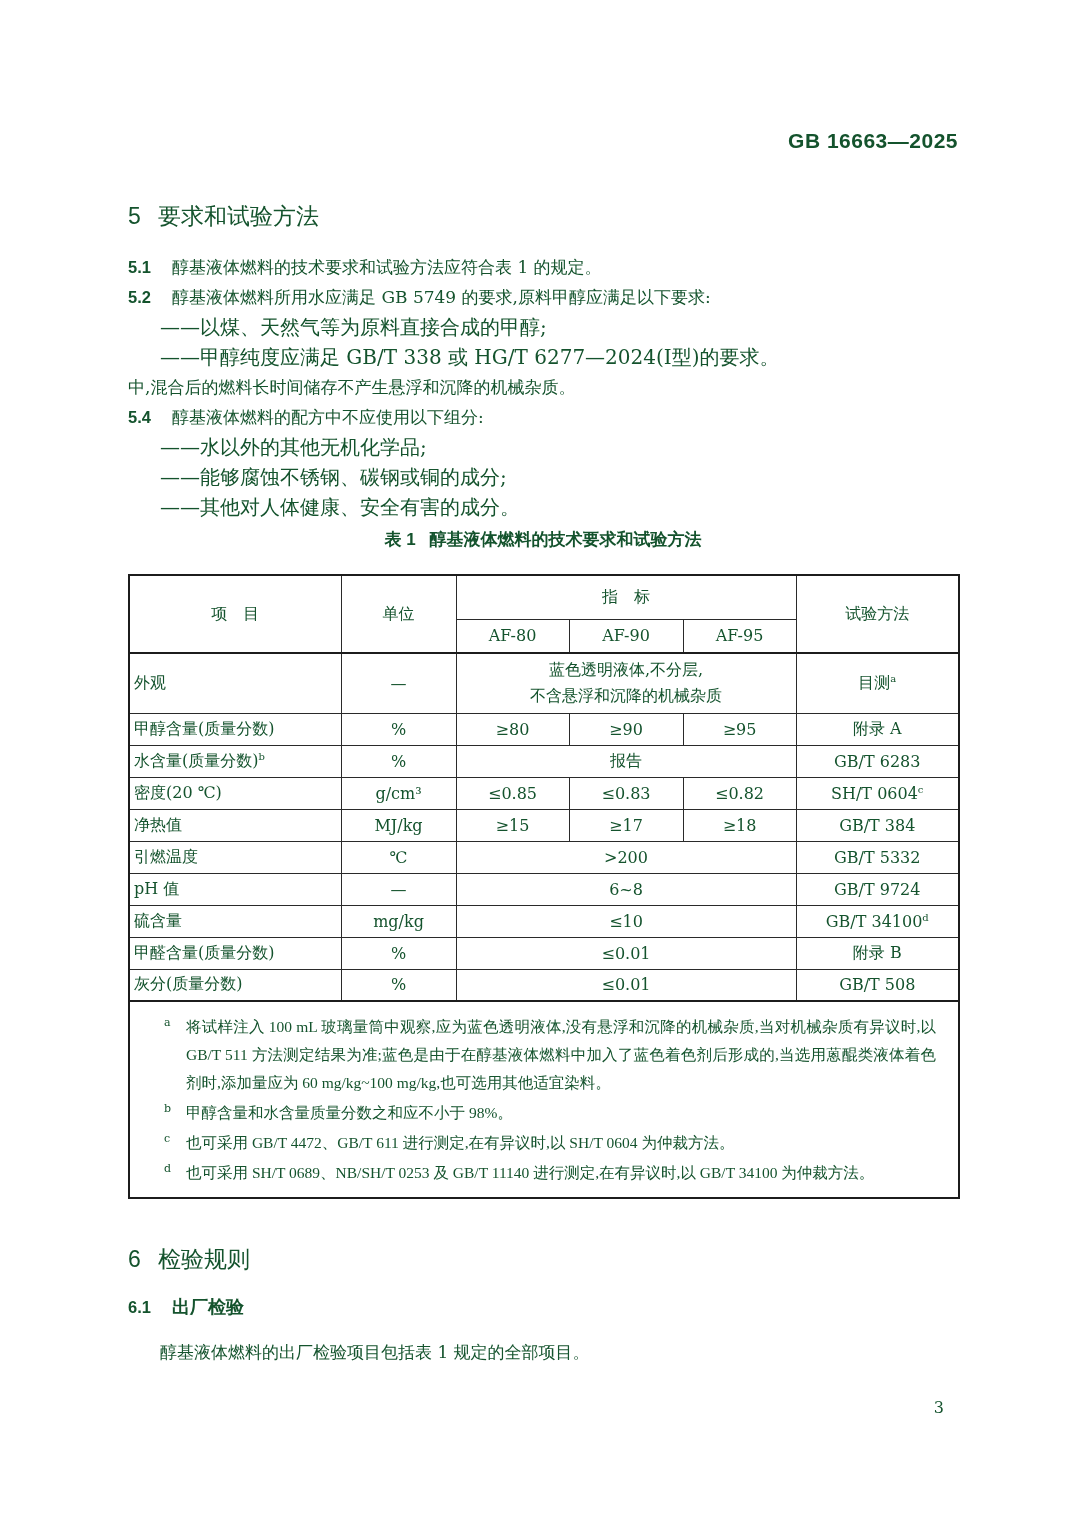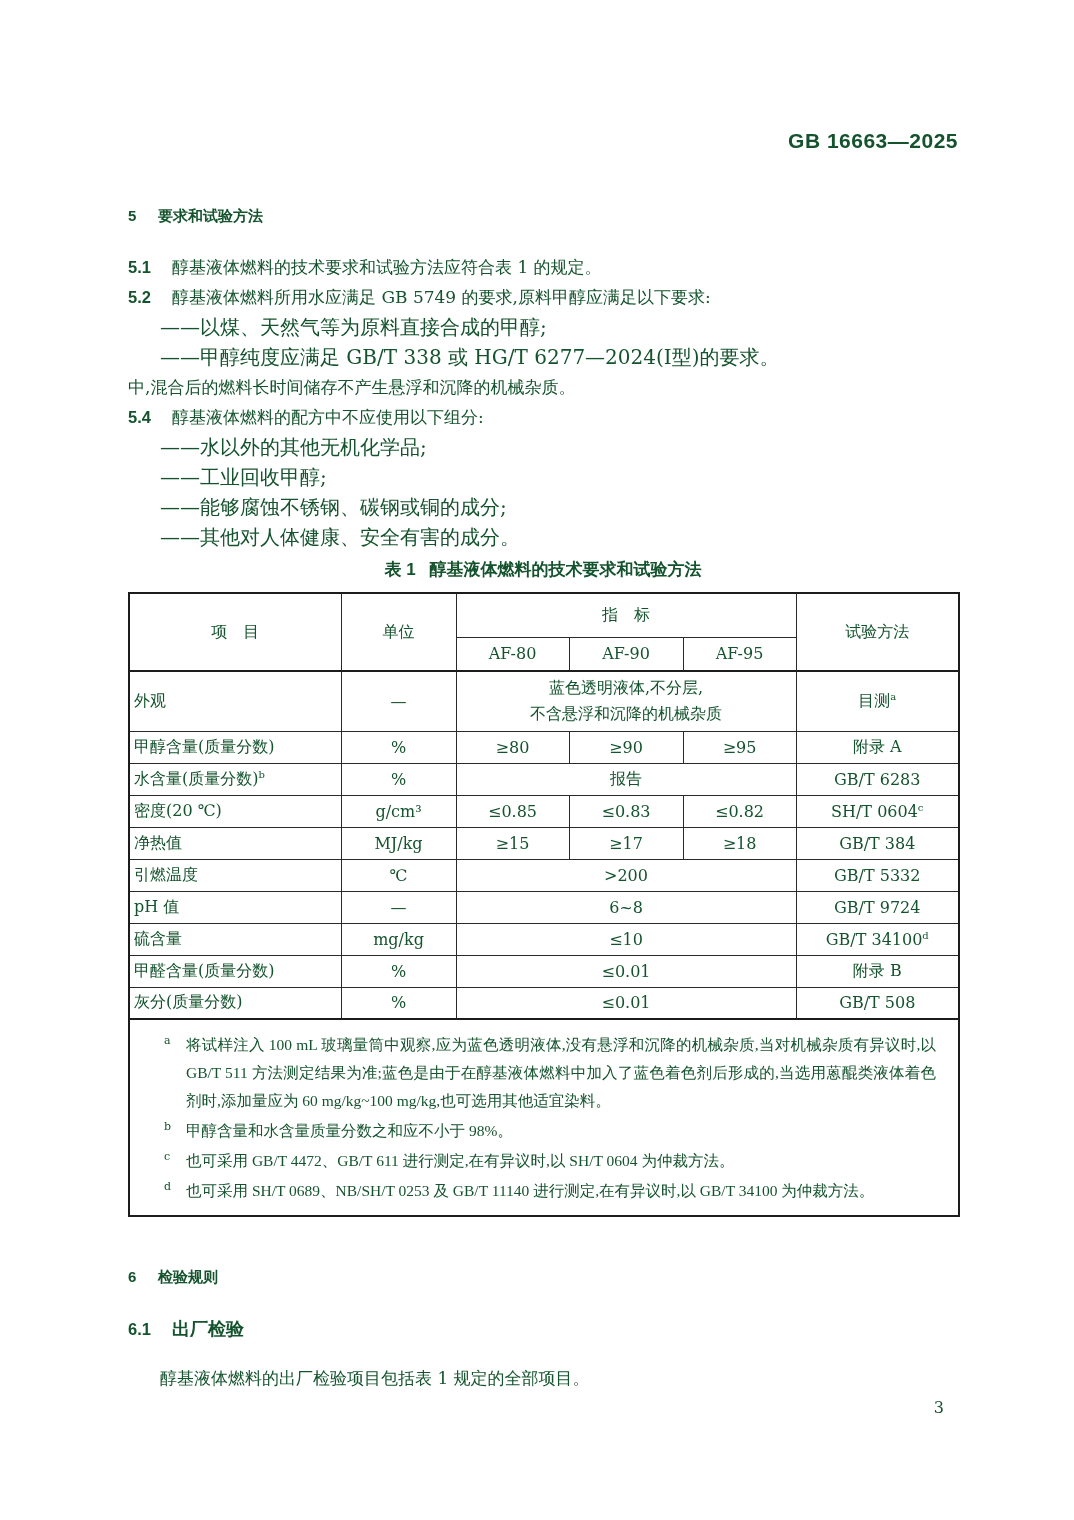--- a/index.html
+++ b/index.html
@@ -20,32 +20,32 @@
     font-family: "Liberation Sans", "DejaVu Sans", sans-serif;
     font-weight: 700;
     font-size: 21px;
     line-height: 26px;
     letter-spacing: 0.5px;
   }
 
   .h-main {
     margin-top: 50px;
     font-family: "Liberation Sans", "DejaVu Sans", sans-serif;
-    font-weight: 700;
-    font-size: 15px;
+    font-weight: 400;
+    font-size: 23px;
     line-height: 24px;
   }
   .h-main .hnum { display: inline-block; min-width: 30px; }
 
   .h-sub {
     margin-top: 26px;
     font-family: "Liberation Sans", "DejaVu Sans", sans-serif;
     font-weight: 700;
     font-size: 18px;
-    line-height: 28px;
+    line-height: 20px;
   }
   .h-sub .cnum { display: inline-block; min-width: 44px; }
 
   .para { font-size: 17px; line-height: 30px; margin: 0; }
   .para.first { margin-top: 24px; }
   .cnum {
     display: inline-block;
     min-width: 44px;
     font-family: "Liberation Sans", "DejaVu Sans", sans-serif;
     font-weight: 700;
@@ -58,21 +58,21 @@
     margin-top: 6px;
     text-align: center;
     font-family: "Liberation Sans", "DejaVu Sans", sans-serif;
     font-weight: 700;
     font-size: 17px;
     line-height: 24px;
   }
   .tbl-caption .cap-num { margin-right: 14px; text-align: right; }
 
   table.spec {
-    margin-top: 10px;
+    margin-top: 22px;
     width: 830px;
     table-layout: fixed;
     border-collapse: collapse;
     font-size: 16px;
   }
   table.spec, table.spec th, table.spec td { border: 1px solid #2a2a2a; }
   table.spec { border: 2px solid #1c1c1c; }
   table.spec thead { border-bottom: 2.5px solid #1c1c1c; }
   table.spec th {
     font-weight: normal;
@@ -136,21 +136,20 @@
     <p class="para">
       <span class="cnum">5.2</span><span>醇基液体燃料所用水应满足 GB 5749 的要求,原料甲醇应满足以下要求:</span>
     </p>
     <div class="dash-item">——以煤、天然气等为原料直接合成的甲醇;</div>
     <div class="dash-item">——甲醇纯度应满足 GB/T 338 或 HG/T 6277—2024(Ⅰ型)的要求。</div>
     <p class="para">中,混合后的燃料长时间储存不产生悬浮和沉降的机械杂质。</p>
     <p class="para">
       <span class="cnum">5.4</span><span>醇基液体燃料的配方中不应使用以下组分:</span>
     </p>
     <div class="dash-item">——水以外的其他无机化学品;</div>
-    <div class="dash-item">——工业回收甲醇;</div>
     <div class="dash-item">——能够腐蚀不锈钢、碳钢或铜的成分;</div>
     <div class="dash-item">——其他对人体健康、安全有害的成分。</div>
 
     <div class="tbl-caption">
       <span class="cap-num">表 1</span><span>醇基液体燃料的技术要求和试验方法</span>
     </div>
 
     <table class="spec">
       <colgroup>
         <col style="width:212px">

